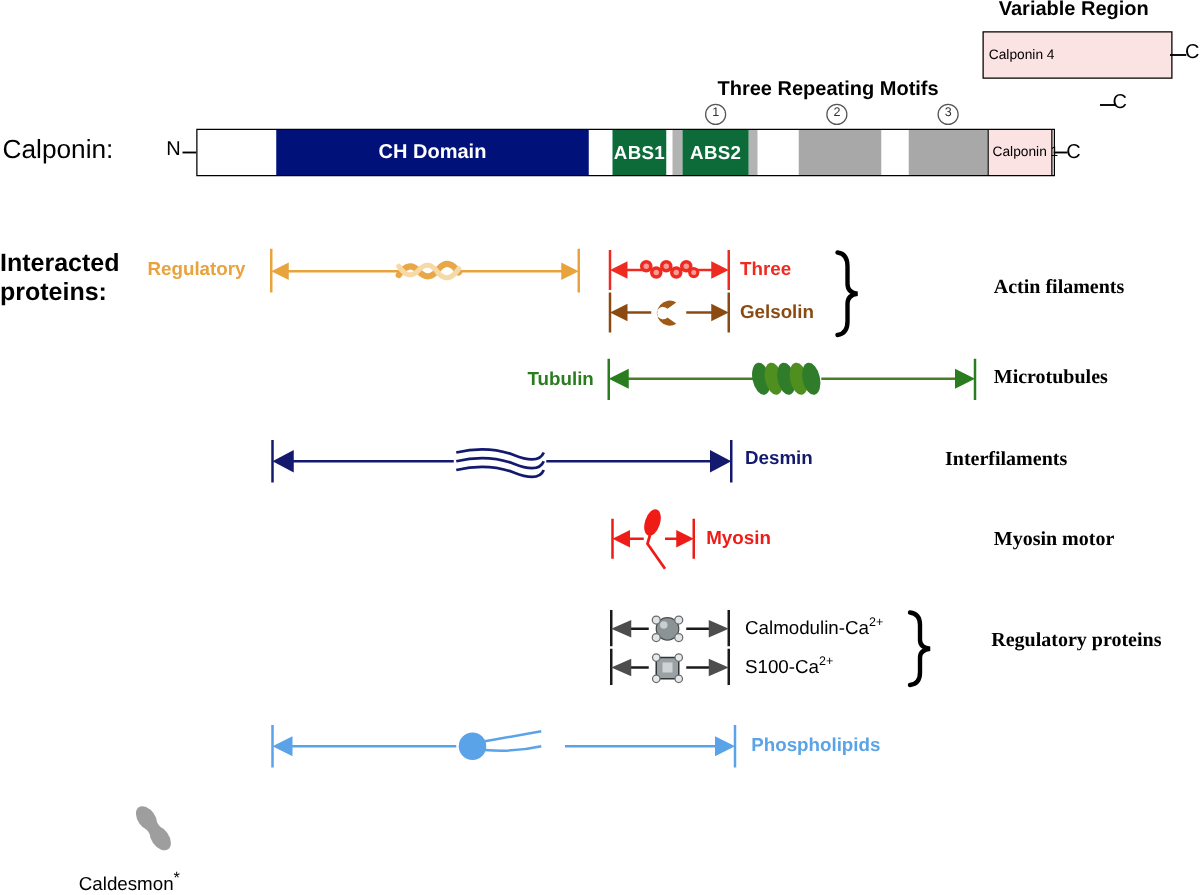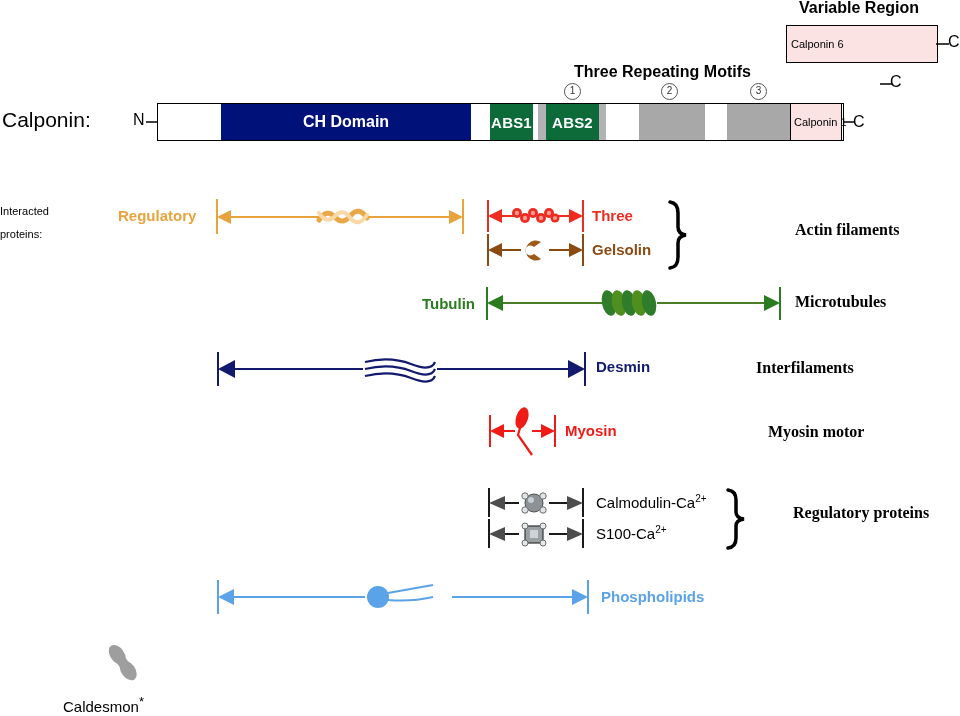--- a/index.html
+++ b/index.html
@@ -8,21 +8,21 @@
     background:#ffffff;
     font-family:"Liberation Sans", sans-serif;
     overflow:hidden;
     position:relative;
   }
   .canvas{position:absolute;left:0;top:0;width:960px;height:716px;}
   .abs{position:absolute;}
 
   
   .lbl-big{font-size:21px;color:#000;font-weight:400;white-space:nowrap;}
-  .lbl-left{font-size:11px;font-weight:normal;color:#000;white-space:nowrap;line-height:23px;}
+  .lbl-left{font-size:20px;font-weight:bold;color:#000;white-space:nowrap;line-height:23px;}
   .lbl-cat{font-size:16px;font-weight:bold;color:#000;white-space:nowrap;font-family:Liberation Serif, serif;}
   .lbl-head{font-size:16px;font-weight:bold;color:#000;white-space:nowrap;}
   .lbl-prot{font-size:15px;font-weight:bold;white-space:nowrap;}
   .lbl-prot-plain{font-size:15px;font-weight:400;color:#000;white-space:nowrap;}
   .lbl-box{font-size:11px;color:#000;white-space:nowrap;}
   .lbl-term{font-size:16px;color:#000;white-space:nowrap;}
   .lbl-cald{font-size:15px;color:#000;white-space:nowrap;}
   .num-circ{
     width:15px;height:15px;border:1px solid #555;border-radius:50%;
     font-size:10px;color:#333;text-align:center;line-height:14px;
@@ -47,21 +47,21 @@
   .tick{stroke-width:2;}
 </style>
 </head>
 <body>
 
 <div class="canvas">
 
   <div class="abs lbl-head" style="left:799px;top:-1px;">Variable Region</div>
 
   <div class="abs vbox" style="left:786px;top:25px;width:152px;height:38px;">
-    <span class="lbl-box">Calponin 6</span>
+    <span class="lbl-box">Calponin 4</span>
   </div>
   <svg class="abs" style="left:936px;top:32px;" width="26" height="24">
     <line x1="0" y1="12" x2="13" y2="12" stroke="#000" stroke-width="1.5"></line>
   </svg>
   <div class="abs lbl-term" style="left:948px;top:33px;">C</div>
 
   <svg class="abs" style="left:880px;top:75px;" width="20" height="20">
     <line x1="0" y1="9" x2="12" y2="9" stroke="#000" stroke-width="1.5"></line>
   </svg>
   <div class="abs lbl-term" style="left:890px;top:73px;">C</div>
@@ -200,21 +200,21 @@
     <line x1="9" y1="26" x2="27" y2="26" stroke="#ee1b16" stroke-width="2"></line>
     <polygon points="2,26 16,19 16,33" fill="#ee1b16"></polygon>
     <line x1="44" y1="26" x2="60" y2="26" stroke="#ee1b16" stroke-width="2"></line>
     <polygon points="67,26 53,19 53,33" fill="#ee1b16"></polygon>
     <g>
       <ellipse cx="34" cy="13" rx="6" ry="11" fill="#ee1b16" transform="rotate(18 34 13)"></ellipse>
       <path d="M32,23 L30,30 L44,50" stroke="#ee1b16" stroke-width="2.2" fill="none"></path>
     </g>
   </svg>
   <div class="abs lbl-prot" style="left:565px;top:422px;color:#ee1b16;">Myosin</div>
-  <div class="abs lbl-cat" style="left:768px;top:423px;">Myosin motor</div>
+  <div class="abs lbl-cat" style="left:795px;top:423px;">Myosin motor</div>
 
   <svg class="abs" style="left:487px;top:487px;" width="100" height="32">
     <line class="tick" x1="2" y1="1" x2="2" y2="30" stroke="#1a1a1a"></line>
     <line class="tick" x1="96" y1="1" x2="96" y2="30" stroke="#1a1a1a"></line>
     <line x1="10" y1="16" x2="32" y2="16" stroke="#1a1a1a" stroke-width="2"></line>
     <polygon points="2,16 18,9 18,23" fill="#4d4d4d"></polygon>
     <line x1="62" y1="16" x2="88" y2="16" stroke="#1a1a1a" stroke-width="2"></line>
     <polygon points="96,16 80,9 80,23" fill="#4d4d4d"></polygon>
     <g>
       <circle cx="47" cy="16" r="9" fill="#8c9396" stroke="#4d4d4d" stroke-width="1"></circle>

